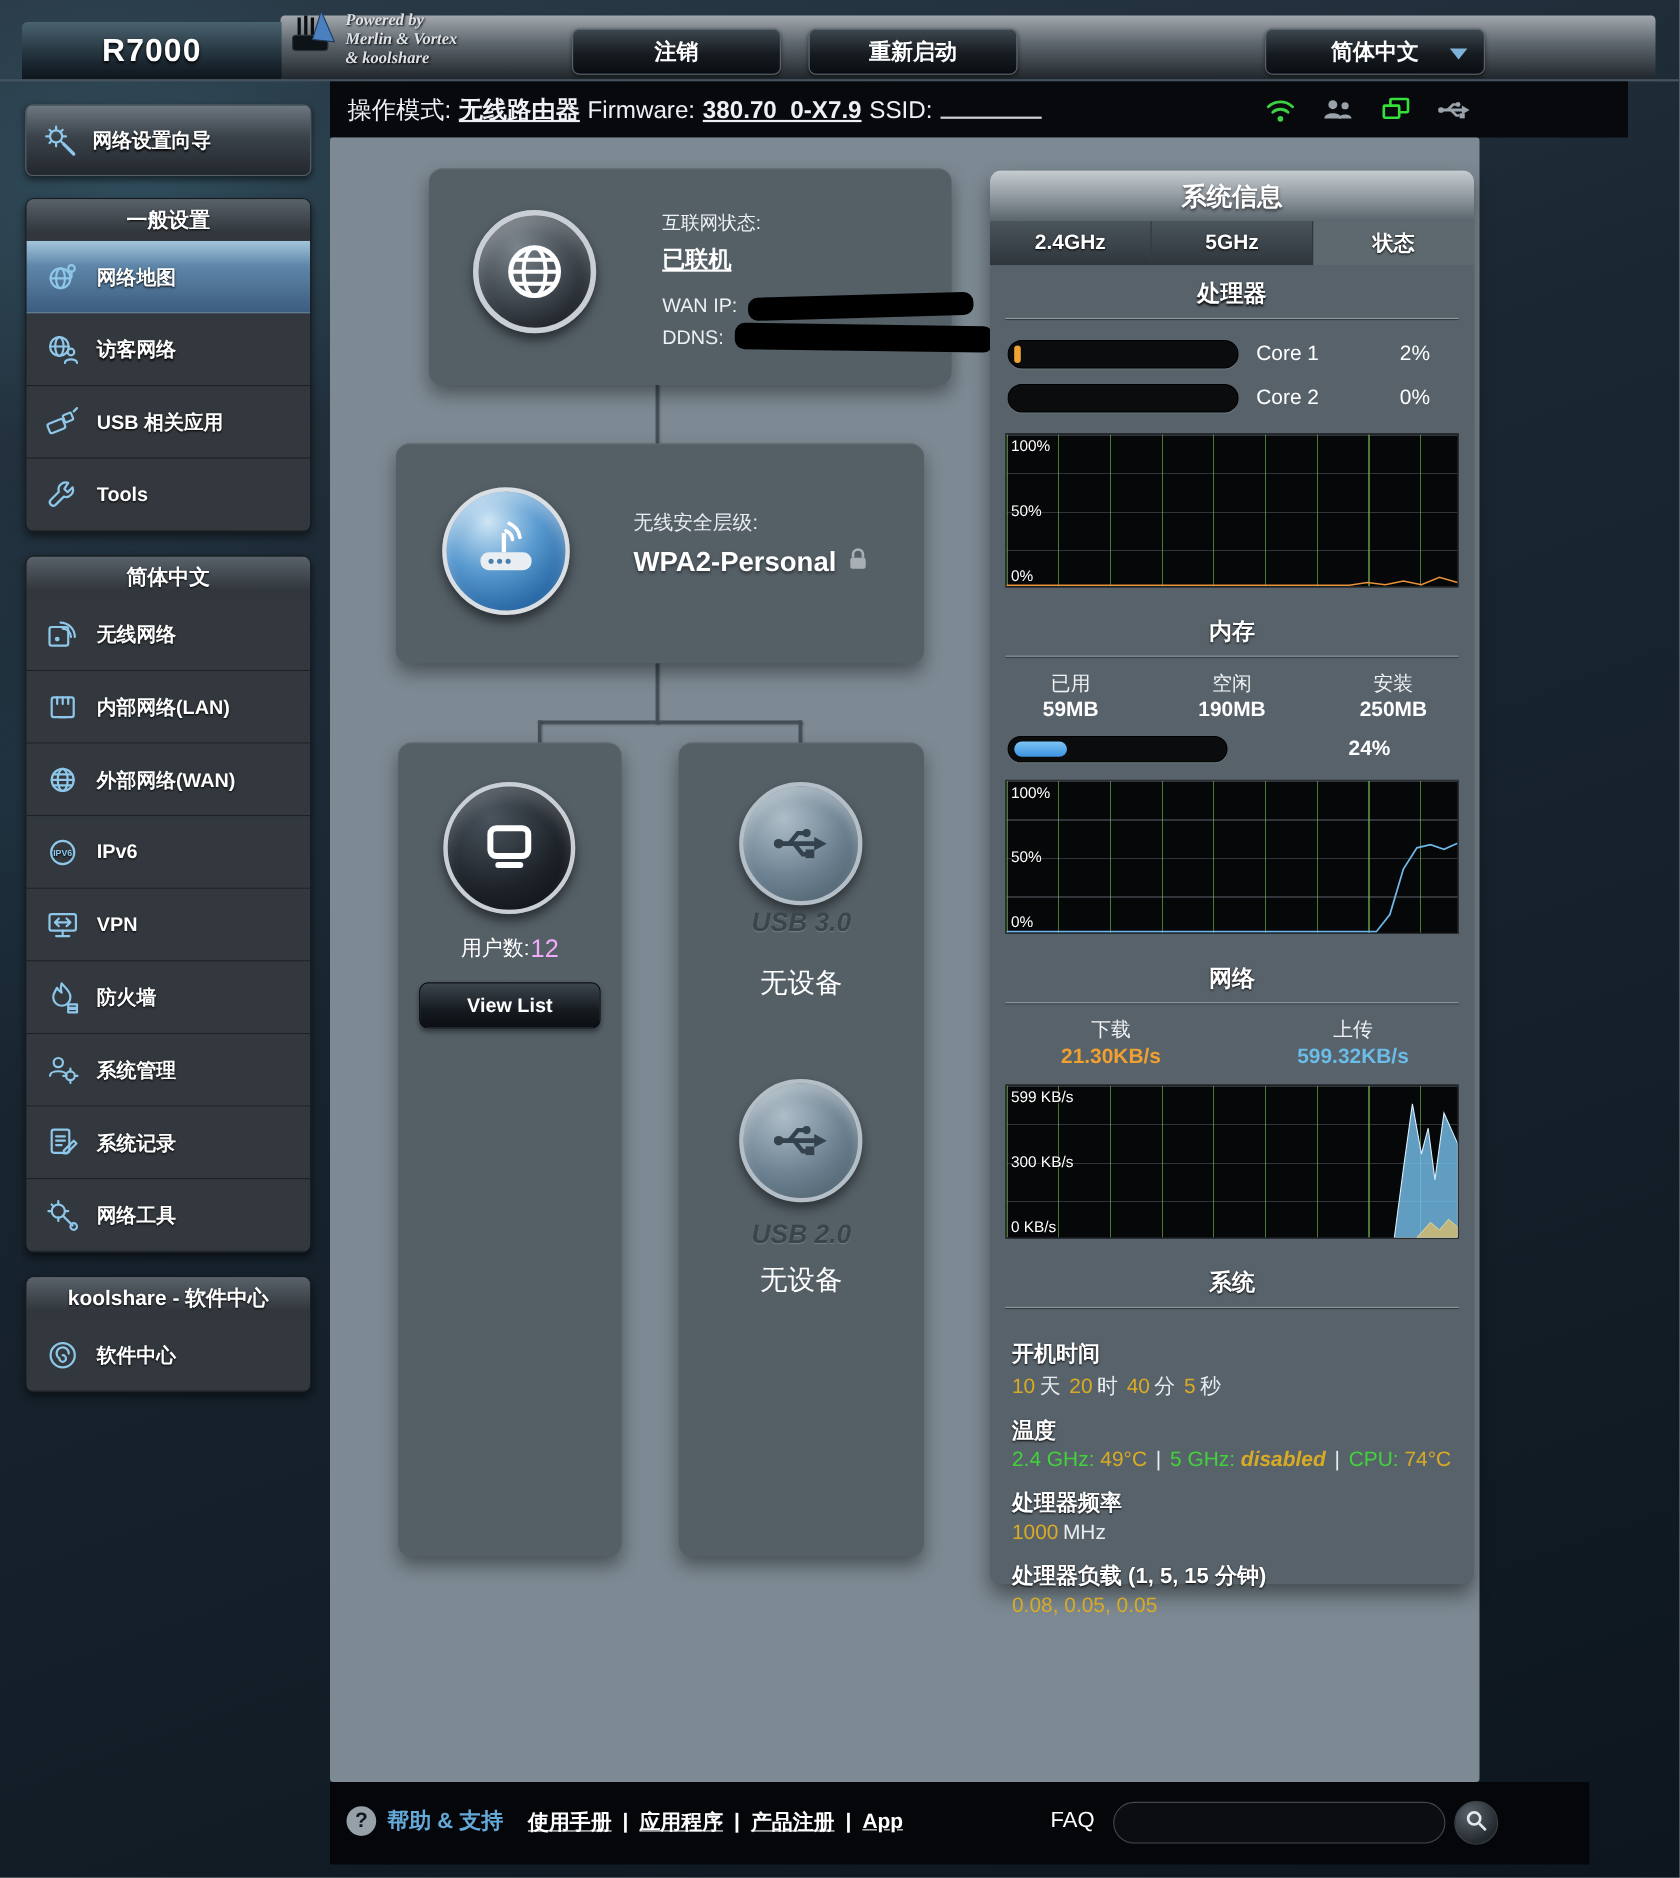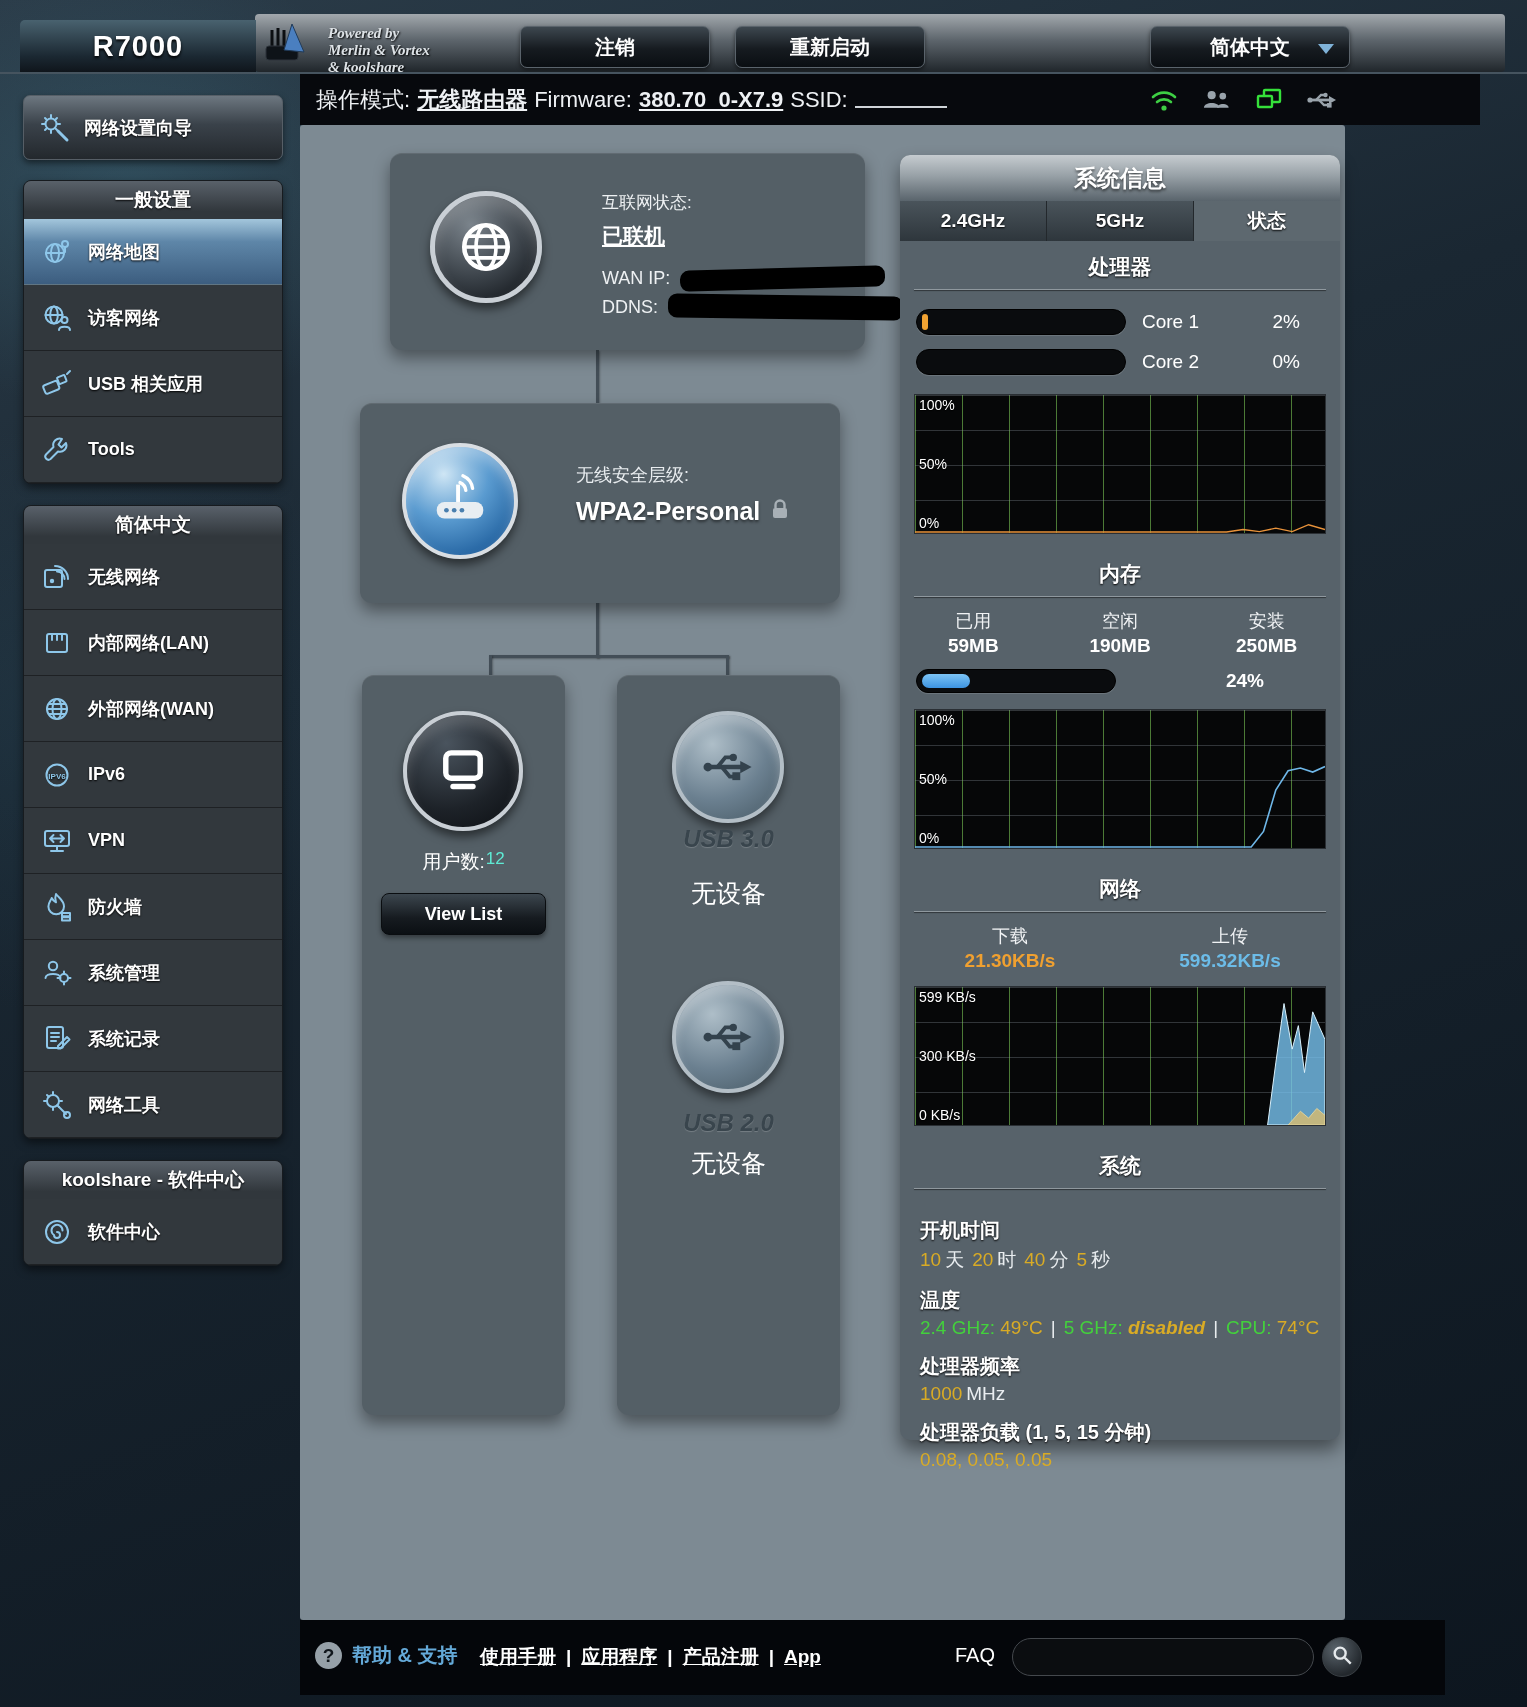--- a/index.html
+++ b/index.html
@@ -15,21 +15,21 @@
   #app{position:absolute;inset:0;z-index:1;}
   .abs{position:absolute;}
 
   
   .hdr-band{left:255px;top:14px;width:1250px;height:58px;border-radius:4px;
     background:linear-gradient(180deg,#a2a8ad 0%,#5d656c 45%,#20262b 100%);}
   .hdr-left{left:20px;top:20px;width:236px;height:52px;border-radius:5px 0 0 0;
     background:linear-gradient(180deg,#49626f,#1b2832 70%,#0f151b);
     display:flex;align-items:center;justify-content:center;
     font-size:29px;font-weight:bold;color:#fff;text-shadow:0 2px 3px #000;letter-spacing:1px;}
-  .logo{left:262px;top:22px;display:flex;align-items:center;gap:20px;}
+  .logo{left:262px;top:8px;display:flex;align-items:center;gap:6px;}
   .logo-text{font-family:"Liberation Serif",serif;font-style:italic;font-weight:bold;
     color:#dde2e6;font-size:15px;line-height:17px;text-shadow:1px 1px 2px #000;}
   .hbtn{top:26px;height:42px;border:1px solid #5a636b;border-radius:7px;
     background:linear-gradient(180deg,#3d474f 0%,#161b20 55%,#0a0e12 100%);
     display:flex;align-items:center;justify-content:center;
     font-size:20px;font-weight:bold;color:#fff;cursor:pointer;box-shadow:0 2px 4px rgba(0,0,0,.5);}
   .lang-arrow{position:absolute;right:15px;top:17px;width:0;height:0;
     border-left:8px solid transparent;border-right:8px solid transparent;border-top:10px solid #7fb2d8;}
   .hdr-rule{left:0;top:72px;width:1527px;height:2px;background:#46545f;}
 
@@ -82,21 +82,21 @@
   .i-text{position:absolute;left:212px;top:38px;color:#eef1f3;font-size:17px;}
   .i-status{font-size:21px;font-weight:bold;text-decoration:underline;color:#fff;
     margin:8px 0 12px;display:inline-block;cursor:pointer;}
   .i-row{display:flex;align-items:center;gap:10px;margin-top:6px;font-size:18px;}
   .redact{background:#000;border-radius:9px;}
   .w-text{position:absolute;left:216px;top:60px;color:#e9edf0;font-size:18px;}
   .w-val{display:flex;align-items:center;gap:10px;margin-top:10px;
     font-size:25px;font-weight:bold;color:#fff;text-shadow:0 2px 3px rgba(0,0,0,.5);}
   .c-row{position:absolute;top:174px;width:100%;display:flex;justify-content:center;gap:1px;
     font-size:19px;font-weight:normal;color:#fff;}
-  .c-count{color:#5eead4;font-size:17px;}
+  .c-count{color:#f0abfc;font-size:23px;}
   .viewlist{position:absolute;left:19px;top:218px;width:165px;height:42px;border-radius:8px;
     border:1px solid #0a0d10;background:linear-gradient(180deg,#3c464e,#161b20 60%,#0b0f13);
     display:flex;align-items:center;justify-content:center;font-size:18px;font-weight:bold;color:#fff;
     cursor:pointer;box-shadow:0 3px 5px rgba(0,0,0,.4);}
   .u-name{position:absolute;width:100%;text-align:center;font-style:italic;font-weight:bold;
     font-size:24px;color:#39454d;text-shadow:0 1px 1px rgba(255,255,255,.20);}
   .u-status{position:absolute;width:100%;text-align:center;font-size:25px;color:#fff;}
 
   
   .sys-panel{left:600px;top:30px;width:440px;height:1285px;background:#57626a;border-radius:10px;

